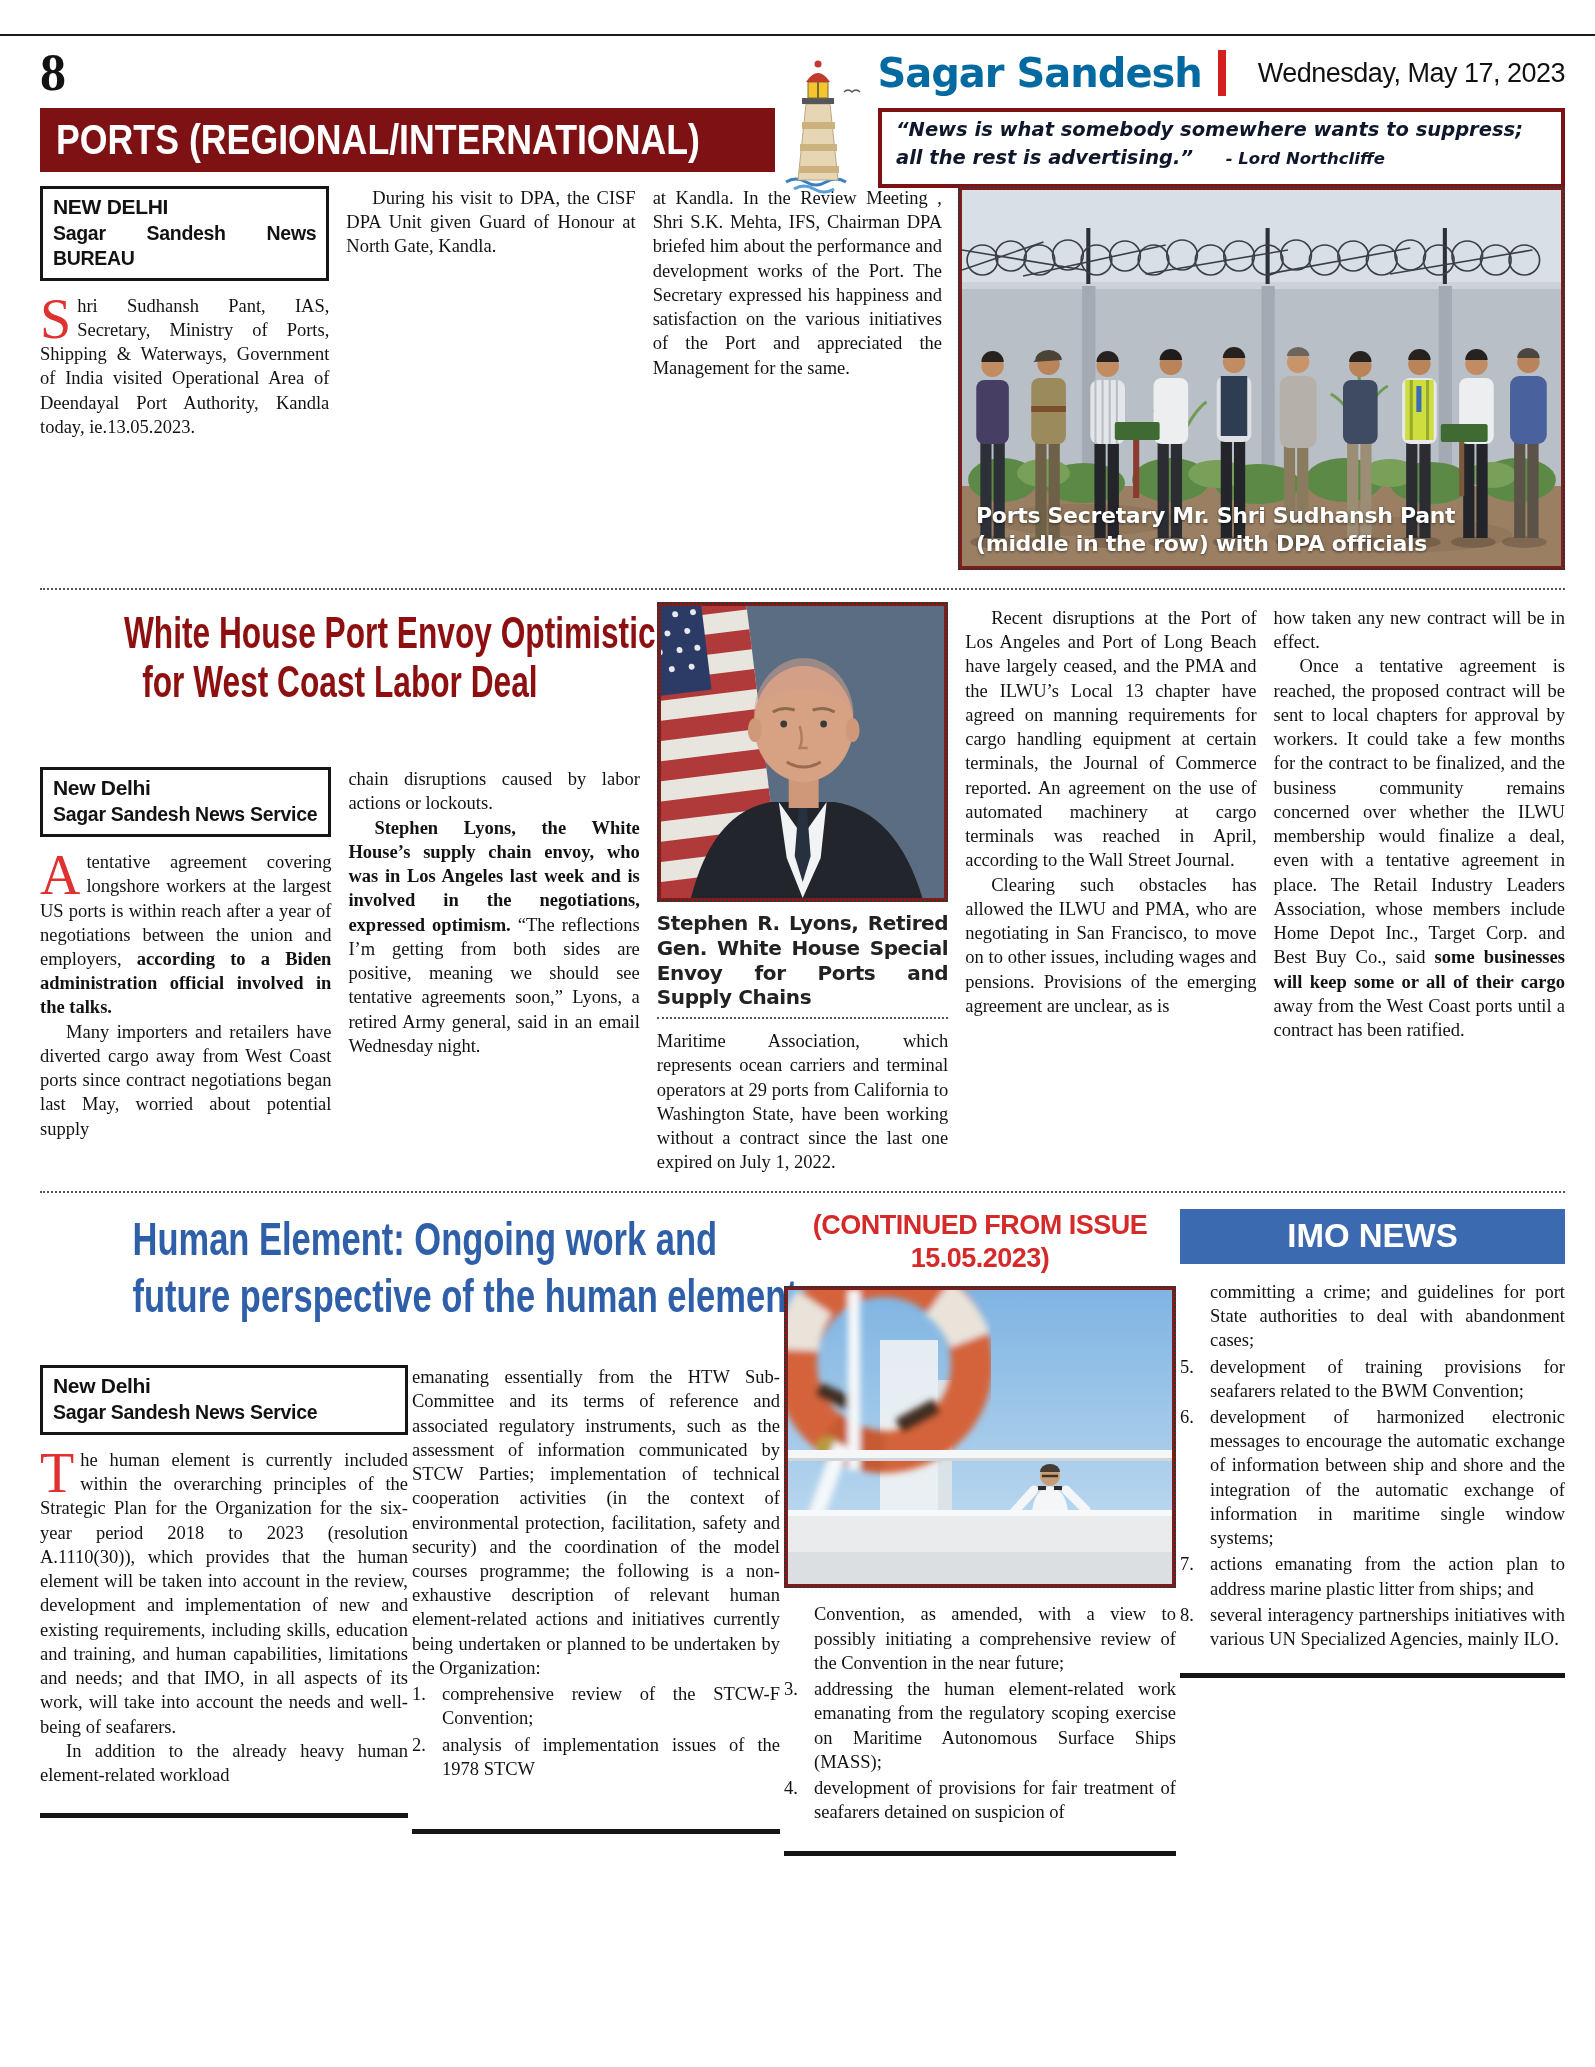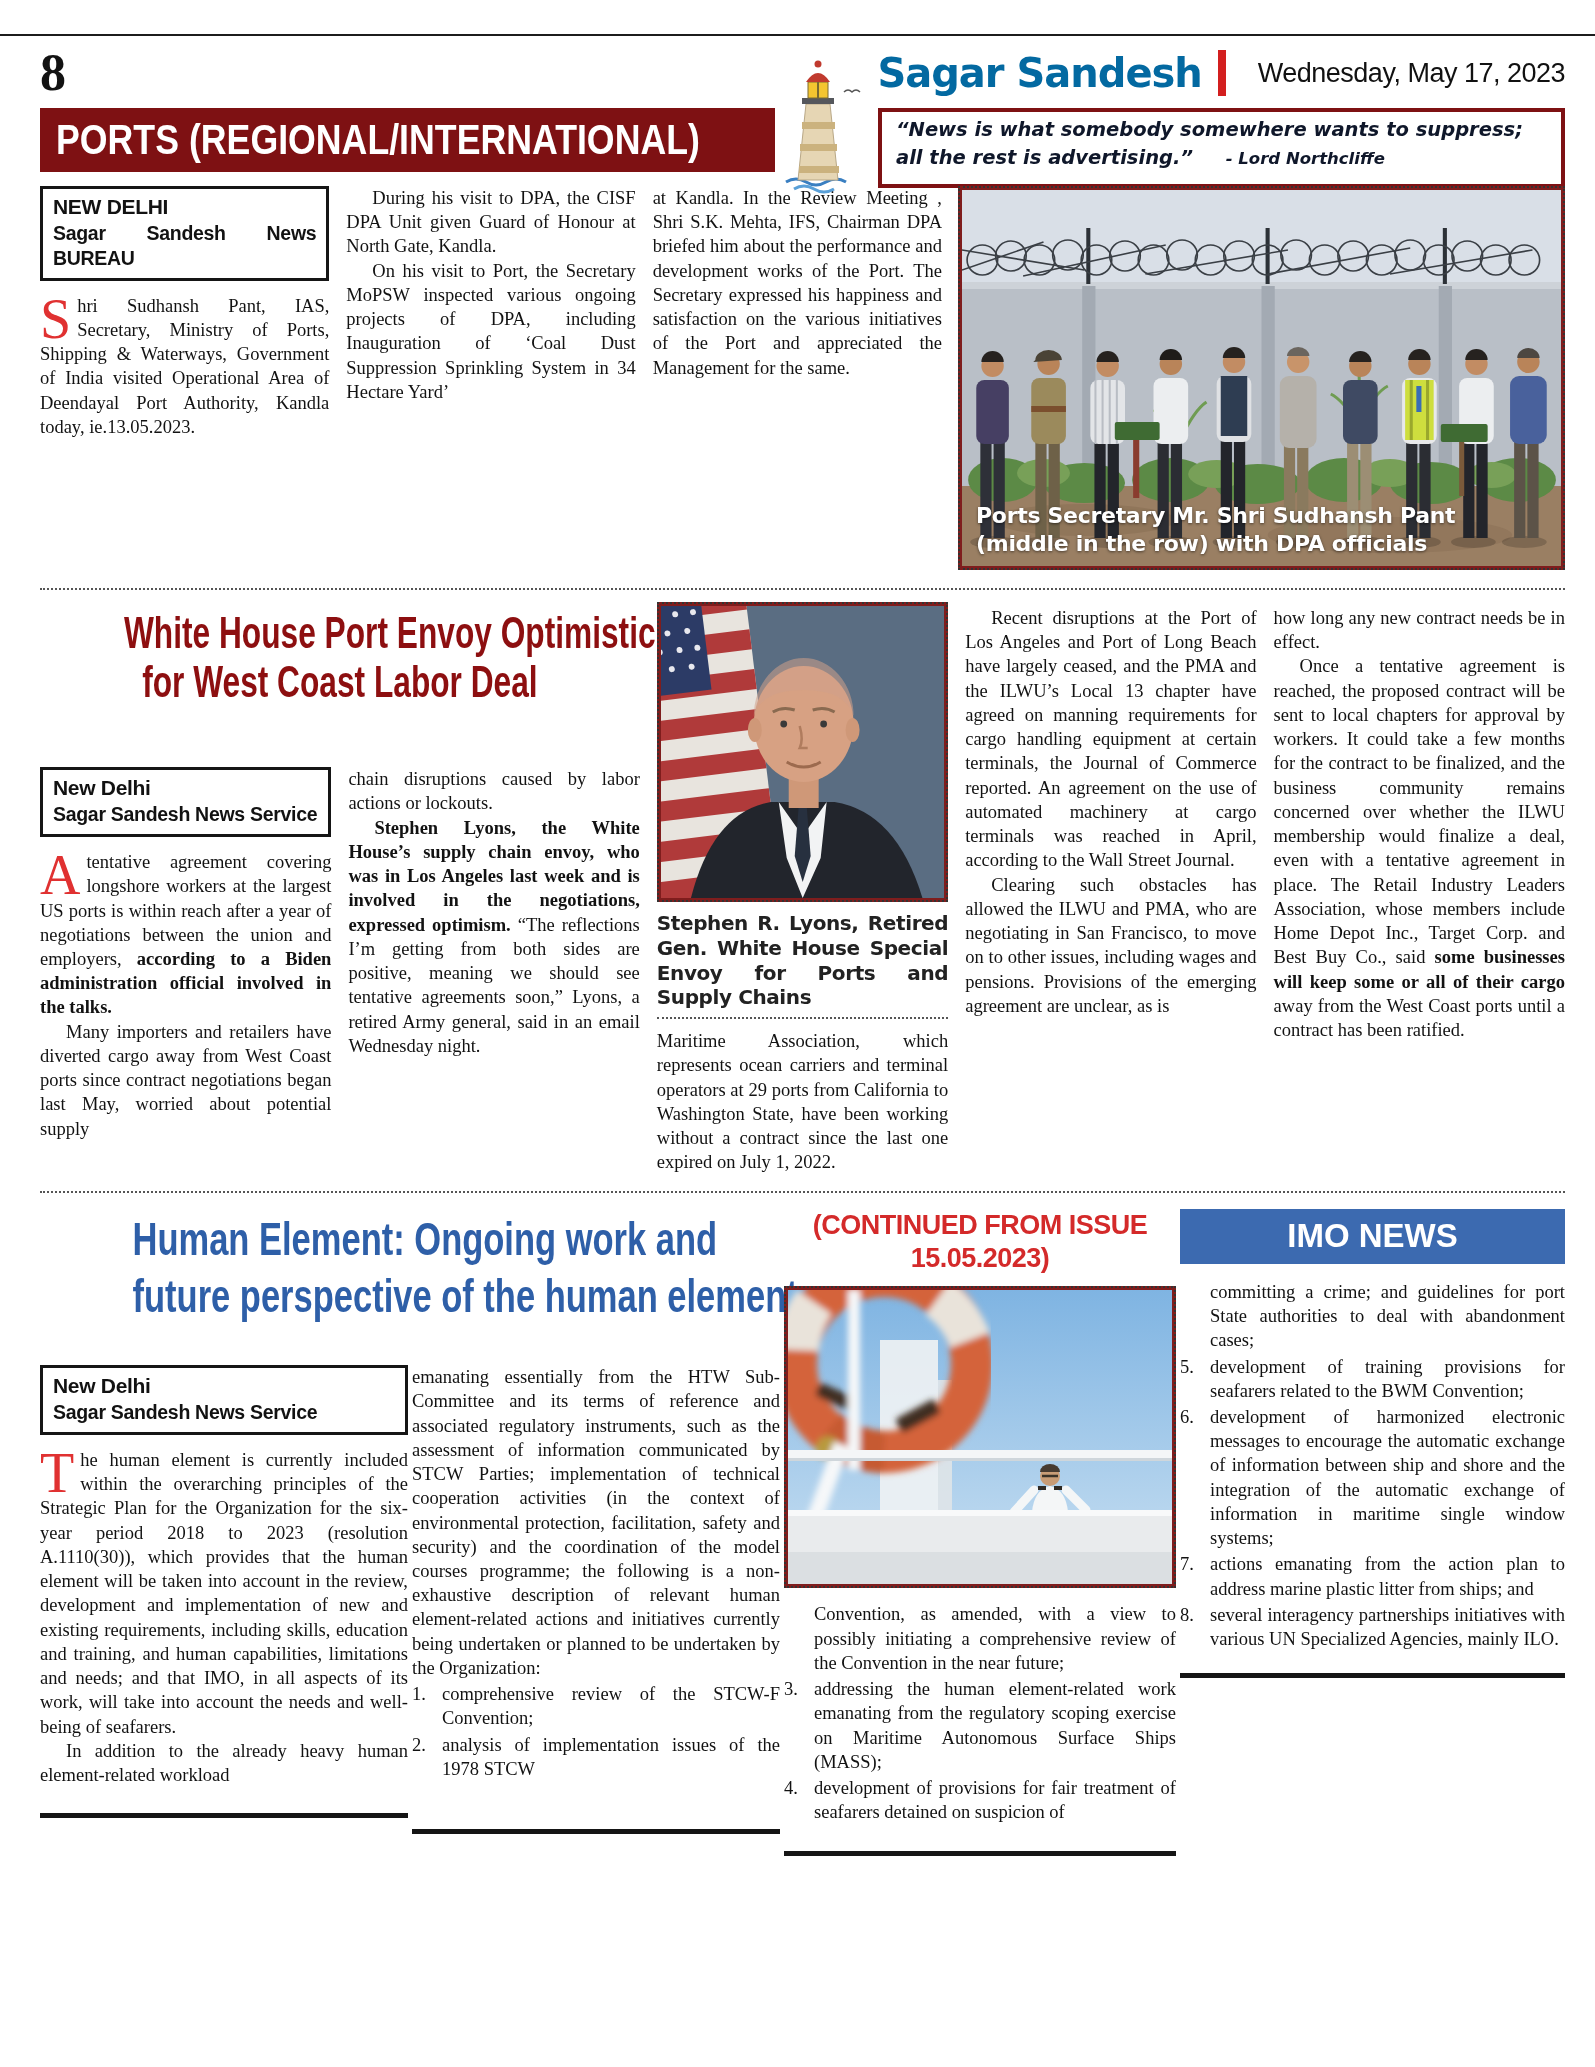--- a/index.html
+++ b/index.html
@@ -146,21 +146,20 @@
       <div class="a1-cols">
         <div class="bt">
           <div class="byline">
             <div class="loc">NEW DELHI</div>
             <div class="agency">Sagar Sandesh News BUREAU</div>
           </div>
           <p><span class="dropcap">S</span><span>hri Sudhansh Pant, IAS, Secretary, Ministry of Ports, Shipping &amp; Waterways, Government of India visited Operational Area of Deendayal Port Authority, Kandla today, ie.13.05.2023.</span></p>
         </div>
         <div class="bt">
           <p class="indent">During his visit to DPA, the CISF DPA Unit  given Guard of Honour at North Gate,  Kandla.</p>
-          <p class="indent">On his visit to Port, the Secretary MoPSW inspected various ongoing projects of DPA, including Inauguration of ‘Coal Dust Suppression Sprinkling System in 34 Hectare Yard’</p>
         </div>
         <div class="bt">
           <p>at Kandla. In the Review Meeting , Shri S.K. Mehta, IFS, Chairman DPA briefed him about the performance and development works of the Port. The Secretary expressed his happiness and satisfaction on the various initiatives of the Port and appreciated the Management for the same.</p>
         </div>
       </div>
     </div>
     <div class="photo a1-photo">
       <svg width="100%" height="100%" viewBox="0 0 588 376" preserveAspectRatio="none">
         <rect width="588" height="376" fill="#d9dfe7"></rect>
         <rect y="96" width="588" height="200" fill="#b9bfc7"></rect>
@@ -384,21 +383,21 @@
         <p>Maritime Association, which represents ocean carriers and terminal operators at 29 ports from California to Washington State, have been working without a contract since the last one expired on July 1, 2022.</p>
       </div>
     </div>
 
     <div class="a2-c4 bt">
       <p class="indent">Recent disruptions at the Port of Los Angeles and Port of Long Beach have largely ceased, and the PMA and the ILWU’s Local 13 chapter have agreed on manning requirements for cargo handling equipment at certain terminals, the Journal of Commerce reported. An agreement on the use of automated machinery at cargo terminals was reached in April, according to the Wall Street Journal.</p>
       <p class="indent">Clearing such obstacles has allowed the ILWU and PMA, who are negotiating in San Francisco, to move on to other issues, including wages and pensions. Provisions of the emerging agreement are unclear, as is</p>
     </div>
 
     <div class="a2-c5 bt">
-      <p>how long any new contract needs be in effect.</p>
+      <p>how taken any new contract will be in effect.</p>
       <p class="indent"><span>Once a tentative agreement is reached, the proposed contract will be sent to local chapters for approval by workers. It could take a few months for the contract to be finalized, and the business community remains concerned over whether the ILWU membership would finalize a deal, even with a tentative agreement in place. The Retail Industry Leaders Association, whose members include Home Depot Inc., Target Corp. and Best Buy Co., said </span><b>some businesses will keep some or all of their cargo</b><span> away from the West Coast ports until a contract has been ratified.</span></p>
     </div>
   </div>
 
   <div class="dotrule rule-a2"></div>
 
   <div class="a3">
     <h2 class="big-title headline-blue a3-title">
       <span class="squeeze">Human Element: Ongoing work and</span>
       <span class="squeeze">future perspective of the human element</span>

